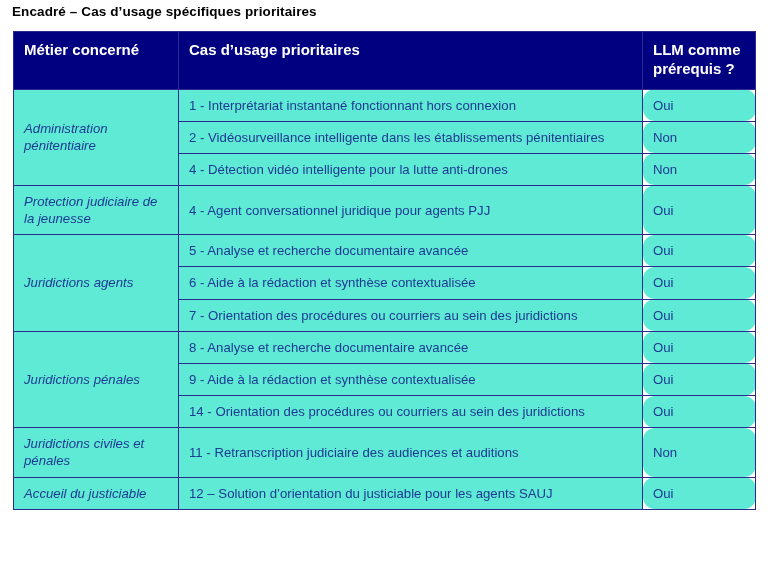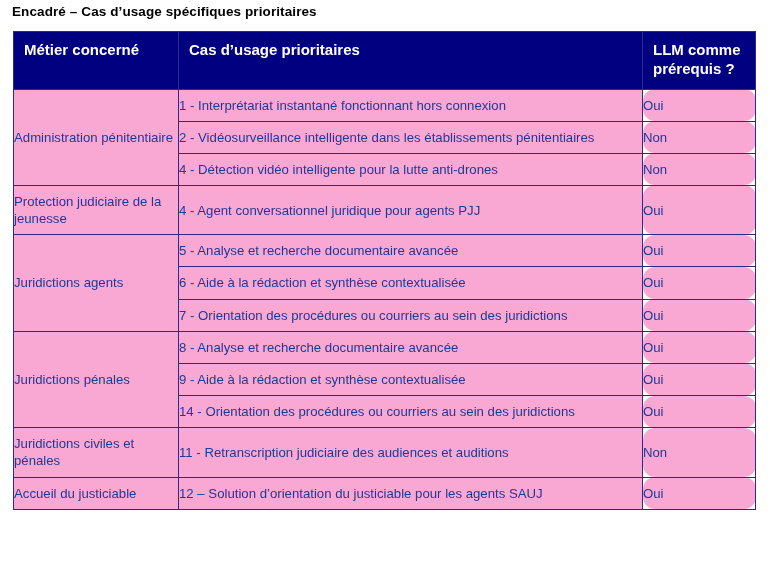--- a/index.html
+++ b/index.html
@@ -54,27 +54,28 @@
     text-align: left;
     vertical-align: top;
     padding: 9px 10px 10px 10px;
     border: 1px solid #2b2b8f;
     line-height: 1.25;
   }
   table.usecases td {
     border: 1px solid #2b2b8f;
     font-size: 13.2px;
     color: #1f3a93;
-    padding: 7px 0;
+    padding: 7px 10px;
     vertical-align: middle;
     line-height: 1.3;
-    background: #f9a8d4;
+    background: #5eead4;
   }
   td.metier {
     color: #1f3a93;
+    font-style: italic;
   }
   td.usecase {
     color: #1f3a93;
   }
   td.llm {
     color: #1f3a93;
     border-radius: 12px;
   }
   .hdr-llm {
     line-height: 1.25;

